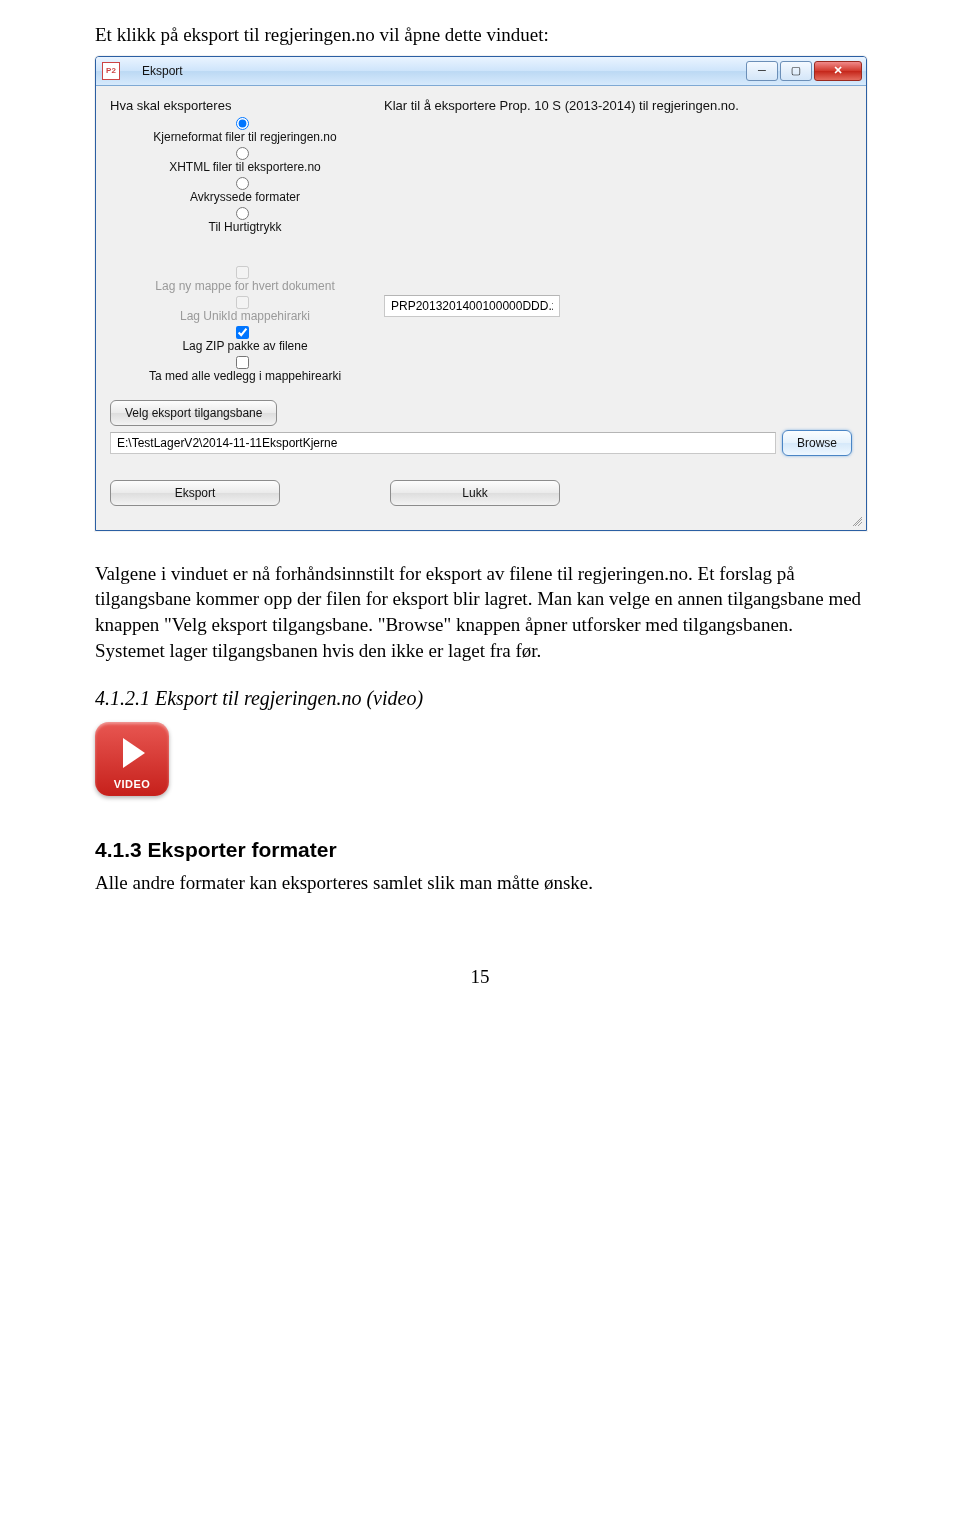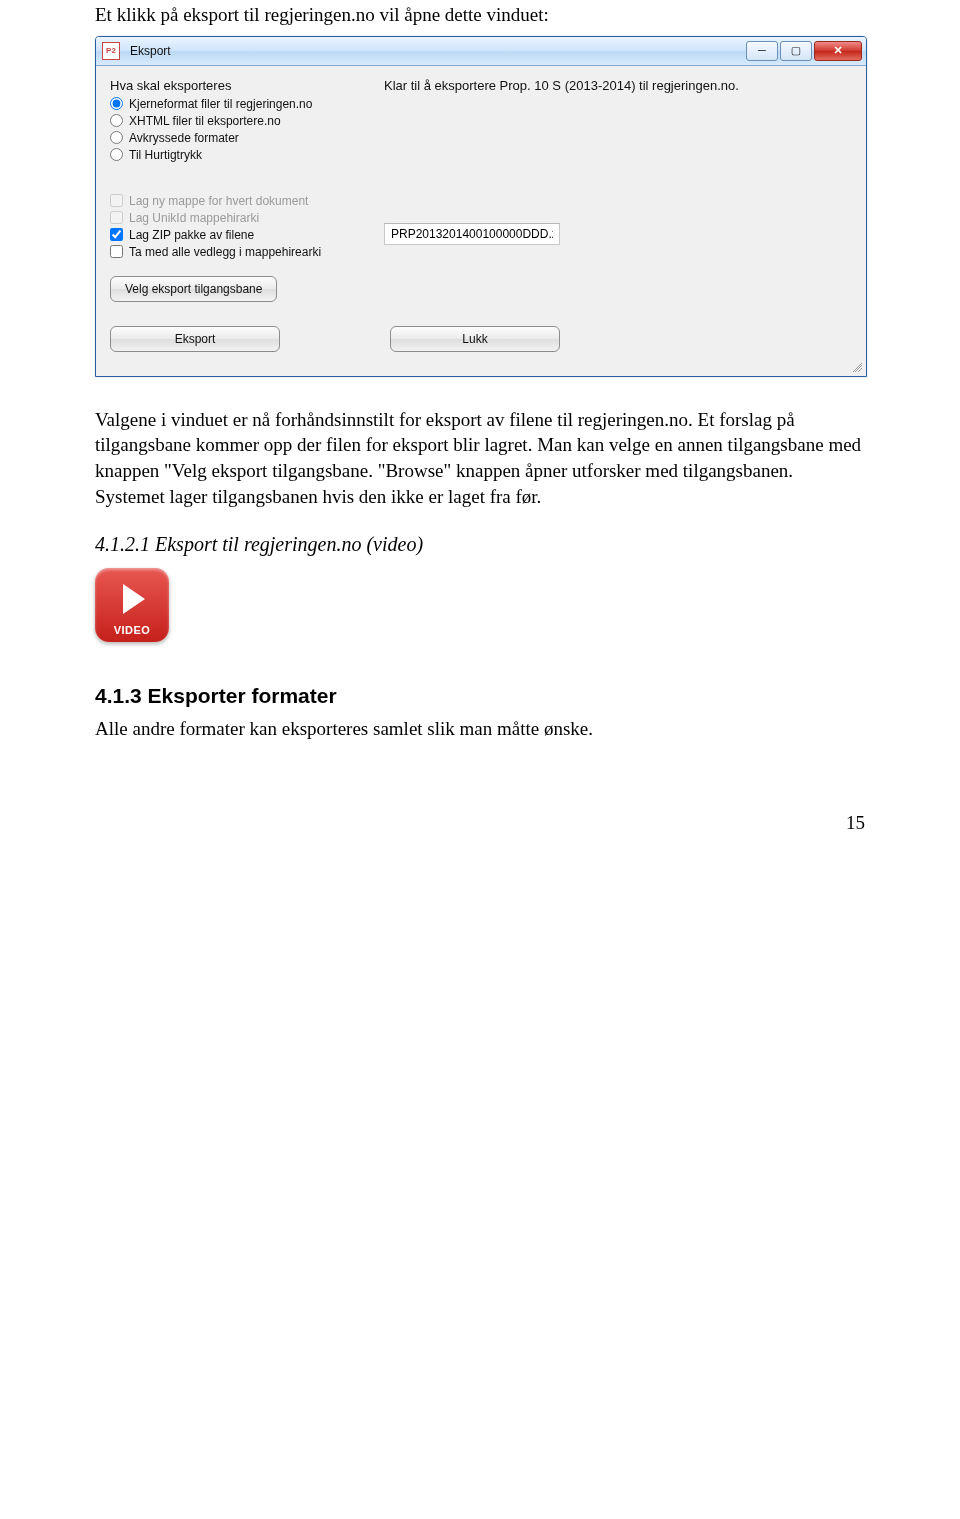--- a/index.html
+++ b/index.html
@@ -5,37 +5,37 @@
   body {
     margin: 0;
     padding: 0;
     font-family: "Times New Roman", Times, serif;
     font-size: 19px;
     color: #000;
     background: #fff;
     width: 960px;
   }
   .page {
-    padding: 2px 95px 40px 95px;
+    padding: 22px 95px 40px 95px;
     box-sizing: border-box;
   }
   p { margin: 0 0 6px 0; line-height: 1.35; }
   .section-title-italic {
     font-style: italic;
     font-size: 20px;
     margin: 24px 0 10px 0;
   }
   h3.section-title {
     font-family: Arial, Helvetica, sans-serif;
     font-weight: bold;
     font-size: 21px;
     margin: 42px 0 8px 0;
   }
   .pagenum {
-    text-align: right;
+    text-align: center;
     margin-top: 70px;
     font-size: 19px;
   }
 
   
   .win {
     width: 770px;
     margin: 8px 0 30px 0;
     border: 1px solid #2b5fa3;
     border-radius: 4px 4px 0 0;
@@ -54,21 +54,21 @@
     border-radius: 3px 3px 0 0;
     padding: 0 4px 0 6px;
   }
   .app-icon {
     width: 16px; height: 16px;
     background: #fff;
     border: 1px solid #c44;
     font-size: 8px; font-weight: bold;
     color: #c44;
     display: flex; align-items: center; justify-content: center;
-    margin-right: 10px;
+    margin-right: 22px;
   }
   .titlebar-title { flex: 0 0 auto; font-size: 12px; }
   .titlebar-spacer { flex: 1; }
   .winbtn {
     width: 30px; height: 18px;
     margin-left: 2px;
     border-radius: 3px;
     border: 1px solid #6b8fb8;
     background: linear-gradient(#f4f9ff,#d4e6f8);
     display: flex; align-items: center; justify-content: center;
@@ -83,21 +83,21 @@
     background: #f0f0f0;
     padding: 12px 14px 12px 14px;
     position: relative;
   }
   .row { display: flex; }
   .col-left { width: 270px; }
   .col-right { flex: 1; padding-left: 4px; }
   .lbl { font-size: 13px; margin-bottom: 4px; }
   .radio-line, .check-line {
     display: flex; align-items: center;
-    font-size: 12px; margin: 3px 0;
+    font-size: 12px; margin: 3px 0; flex-direction: column;
   }
   .radio-line input, .check-line input { margin: 0 6px 0 0; width: 13px; height: 13px; }
   .disabled { color: #9a9a9a; }
   .field-label { font-size: 12px; margin: 4px 0 2px 0; }
   .txt {
     width: 100%;
     border: 1px solid #c8c8c8;
     border-top-color: #b5b5b5;
     background: #fff;
     font-size: 12px;
@@ -249,20 +249,24 @@
           </label>
         </div>
         <div class="col-right" style="padding-top:32px;">
           <input class="txt" style="width: 176px;" type="text" value="PRP2013201400100000DDD.zip">
         </div>
       </div>
 
       <div style="margin-top:14px;">
         <span class="btn7">Velg eksport tilgangsbane</span>
       </div>
+      <div class="pathline">
+        <input class="txt" type="text" value="E:\TestLagerV2\2014-11-11EksportKjerne" style="">
+        <span class="btn7 blue">Browse</span>
+      </div>
 
       <div class="action-row">
         <span class="btn7">Eksport</span>
         <span class="btn7">Lukk</span>
       </div>
 
       <div class="resize-grip"></div>
     </div>
   </div>
 

